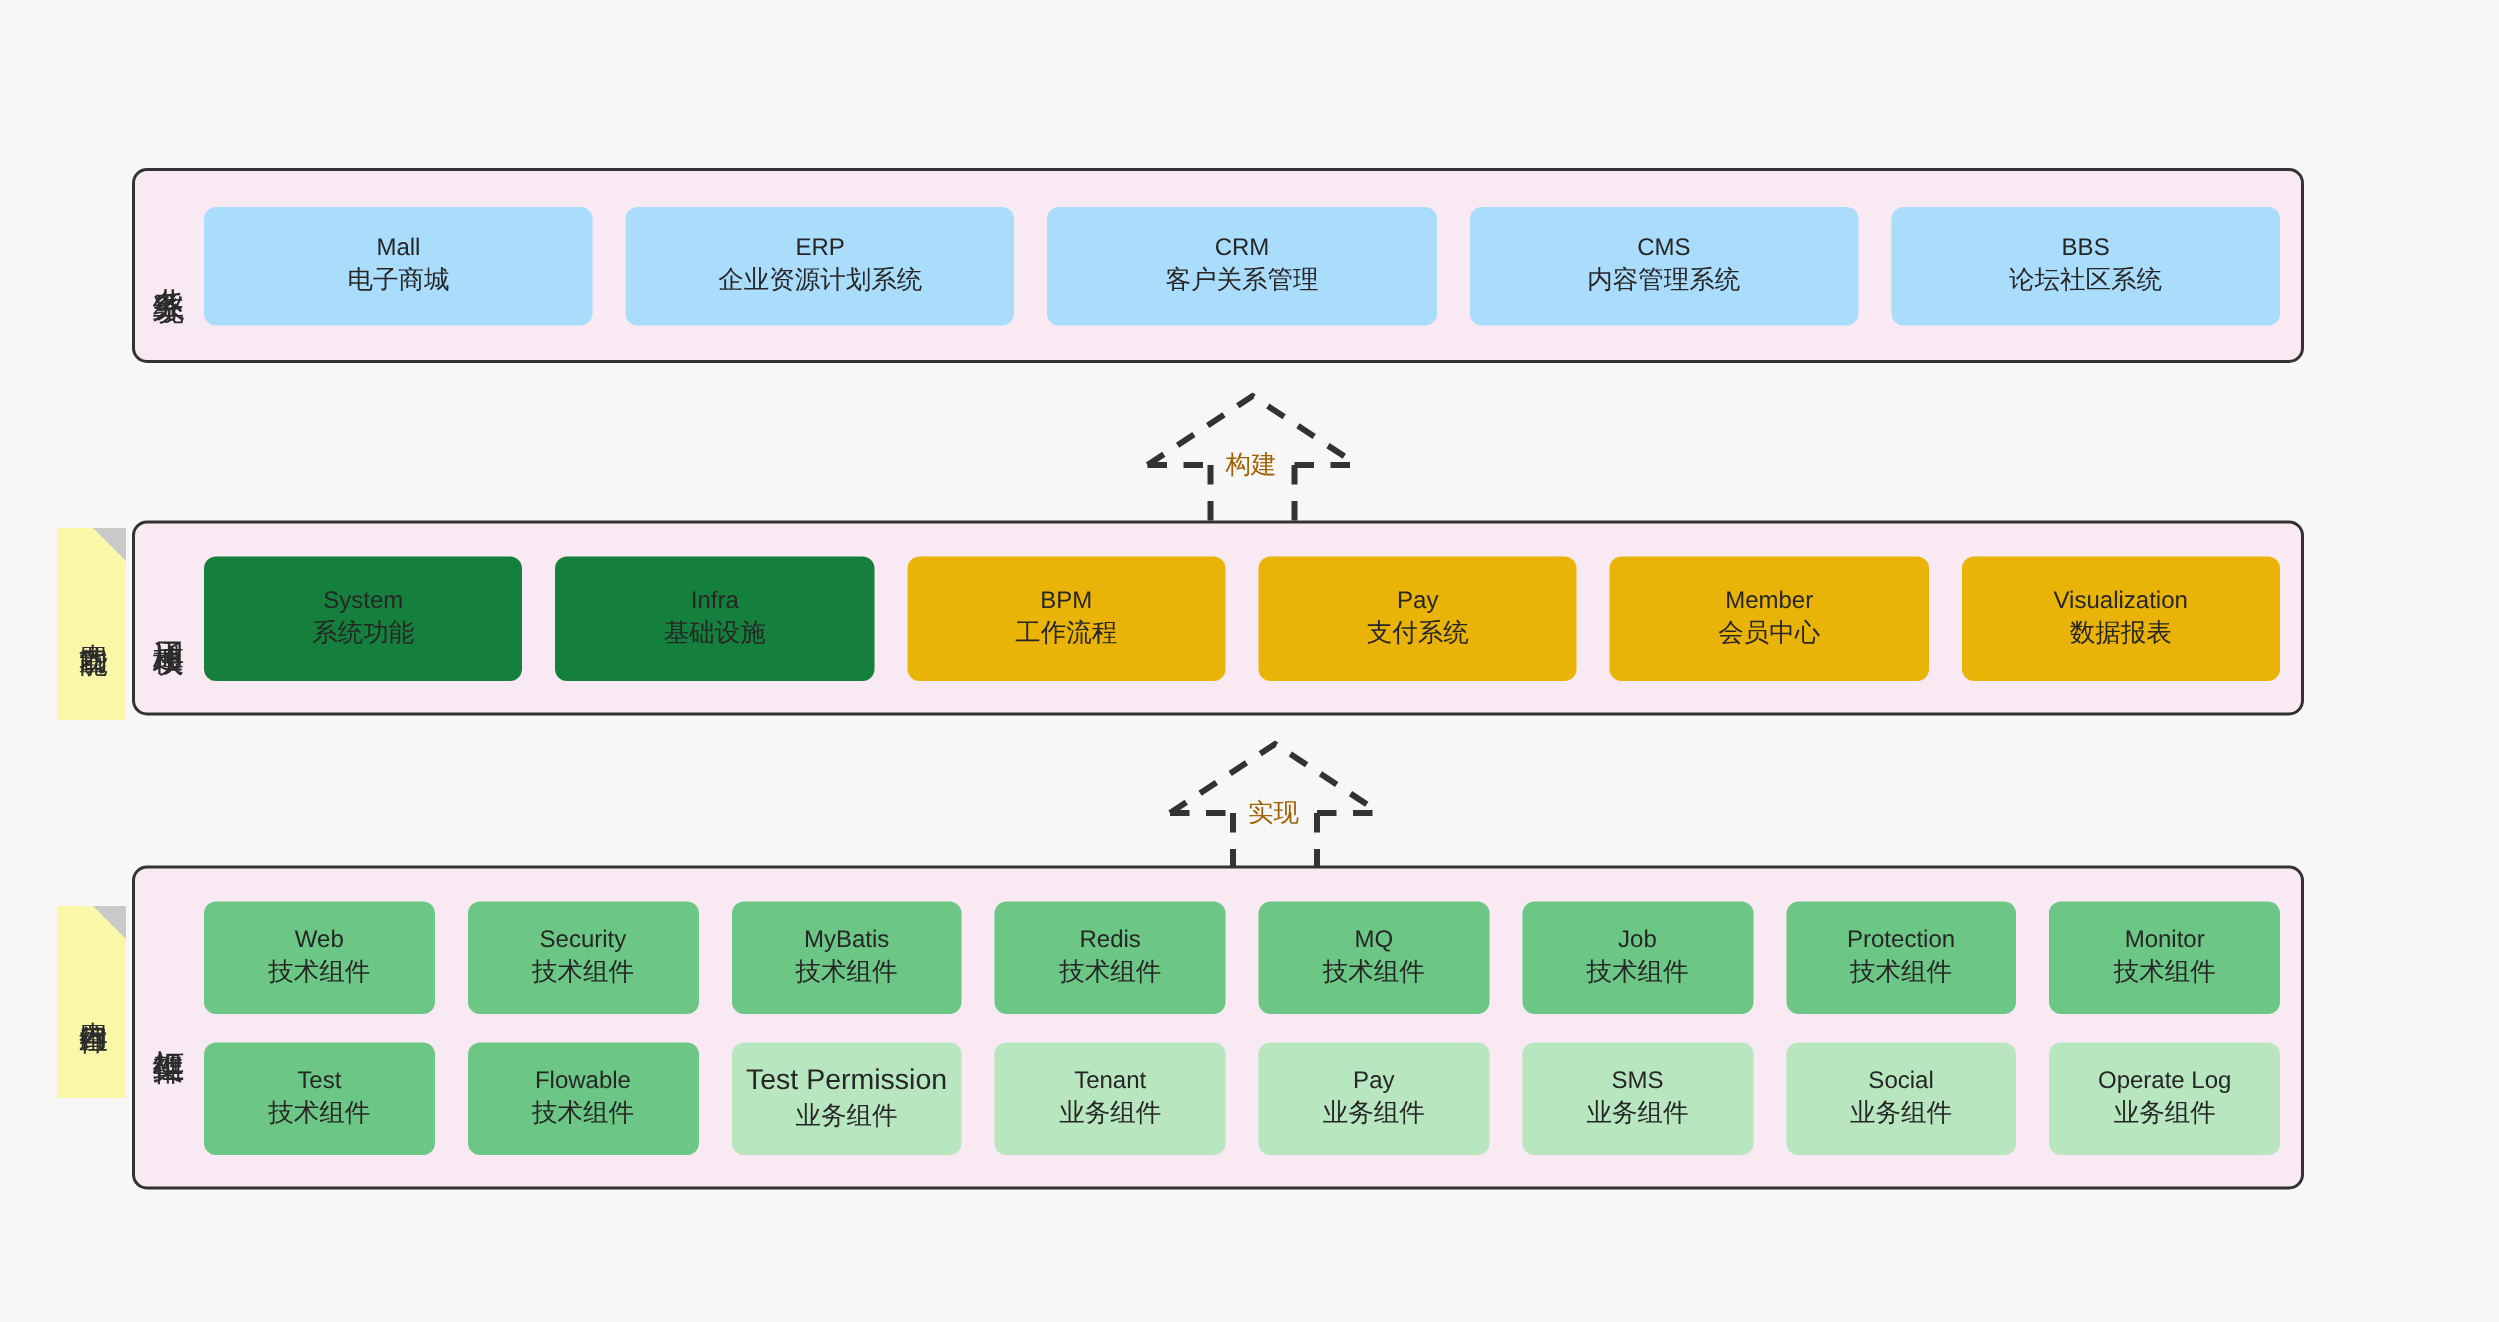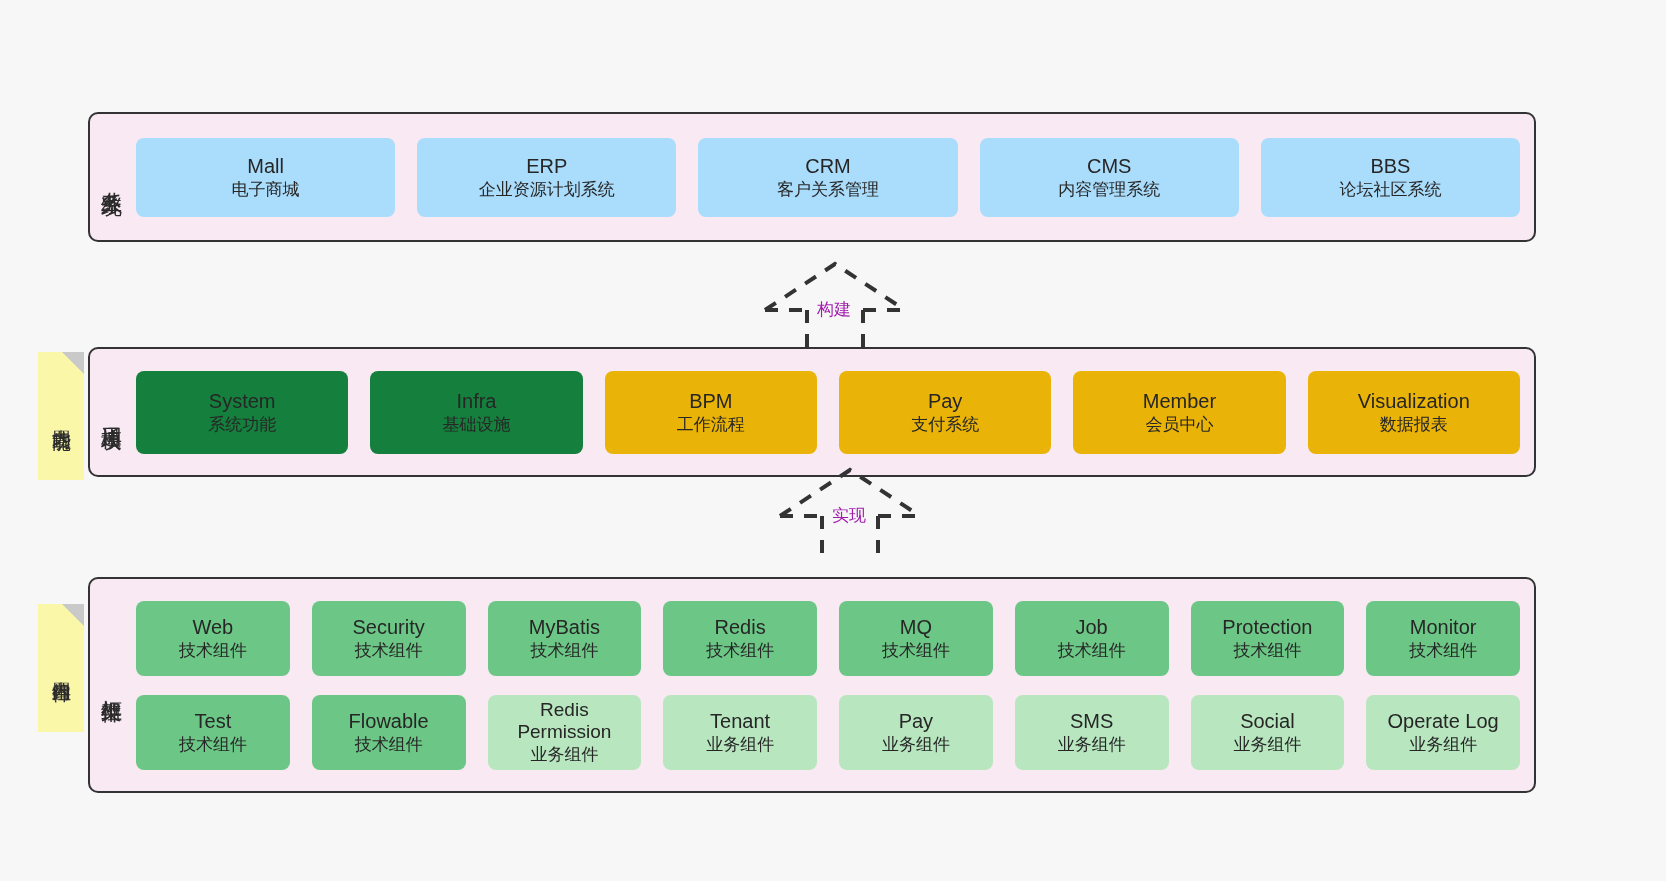--- a/index.html
+++ b/index.html
@@ -61,21 +61,21 @@
     display: flex;
     flex-direction: column;
     align-items: center;
     justify-content: center;
     text-align: center;
     color: #262626;
     line-height: 1.25;
     box-sizing: border-box;
     padding: 4px 6px;
   }
-  .cell .t-en { font-size: 20px; }
+  .cell .t-en { font-size: 16px; }
   .cell .t-cn { font-size: 17px; }
   .cell.three-line .t-en { font-size: 19px; line-height: 1.2; }
 
   .c-blue      { background: #aadcfc; }
   .c-red       { background: #15803d; }
   .c-pink      { background: #eab308; }
   .c-green     { background: #6cc786; }
   .c-lightgreen{ background: #b7e6bf; }
 
   .h-tall  { height: 79px; }
@@ -108,21 +108,21 @@
 
   
   .arrow {
     position: absolute;
     pointer-events: none;
   }
   .arrow svg { display: block; }
   .arrow-label {
     position: absolute;
     font-size: 17px;
-    color: #a21caf;
+    color: #a16207;
     background: transparent;
     white-space: nowrap;
     user-select: none;
   }
 </style>
 </head>
 <body>
 
 <div class="canvas">
 
@@ -197,21 +197,21 @@
         </div>
         <div class="cell c-pink h-mid">
           <span class="t-en">Visualization</span>
           <span class="t-cn">数据报表</span>
         </div>
 
       </div>
     </div>
   </div>
 
-  <div class="arrow" style="left:770px; top:464px; width:160px; height:92px;">
+  <div class="arrow" style="left:770px; top:490px; width:160px; height:92px;">
     <svg width="160" height="92" viewBox="0 0 160 92">
       <path d="M 10 52 L 80 6 L 150 52" fill="none" stroke="#333333" stroke-width="4" stroke-dasharray="13 11" stroke-linecap="butt"></path>
       <path d="M 10 52 L 52 52 M 108 52 L 150 52" fill="none" stroke="#333333" stroke-width="4" stroke-dasharray="13 11" stroke-linecap="butt"></path>
       <path d="M 52 52 L 52 92 M 108 52 L 108 92" fill="none" stroke="#333333" stroke-width="4" stroke-dasharray="13 11" stroke-linecap="butt"></path>
     </svg>
     <span class="arrow-label" style="left:62px; top:40px;">实现</span>
   </div>
 
   <div class="note" style="left:38px; top:604px; width:46px; height:128px;">
     <span class="fold"></span>
@@ -260,21 +260,21 @@
       <div class="row">
         <div class="cell c-green h-short">
           <span class="t-en">Test</span>
           <span class="t-cn">技术组件</span>
         </div>
         <div class="cell c-green h-short">
           <span class="t-en">Flowable</span>
           <span class="t-cn">技术组件</span>
         </div>
         <div class="cell c-lightgreen h-short three-line">
-          <span class="t-en">Redis Permission</span>
+          <span class="t-en">Test Permission</span>
           <span class="t-cn">业务组件</span>
         </div>
         <div class="cell c-lightgreen h-short">
           <span class="t-en">Tenant</span>
           <span class="t-cn">业务组件</span>
         </div>
         <div class="cell c-lightgreen h-short">
           <span class="t-en">Pay</span>
           <span class="t-cn">业务组件</span>
         </div>

